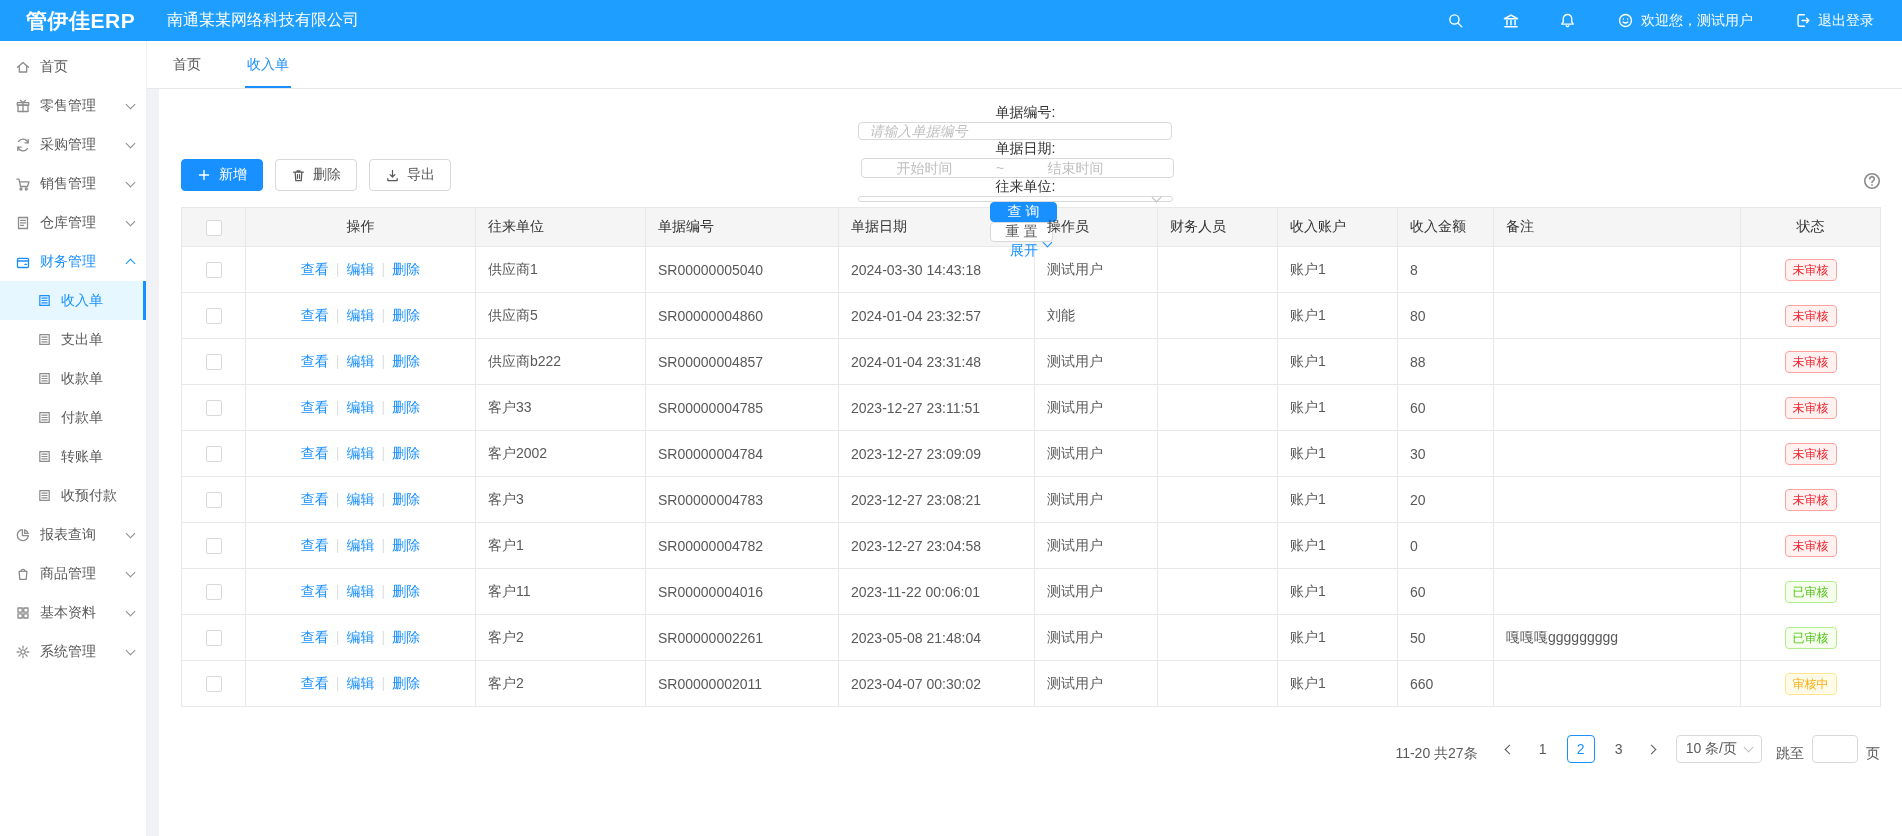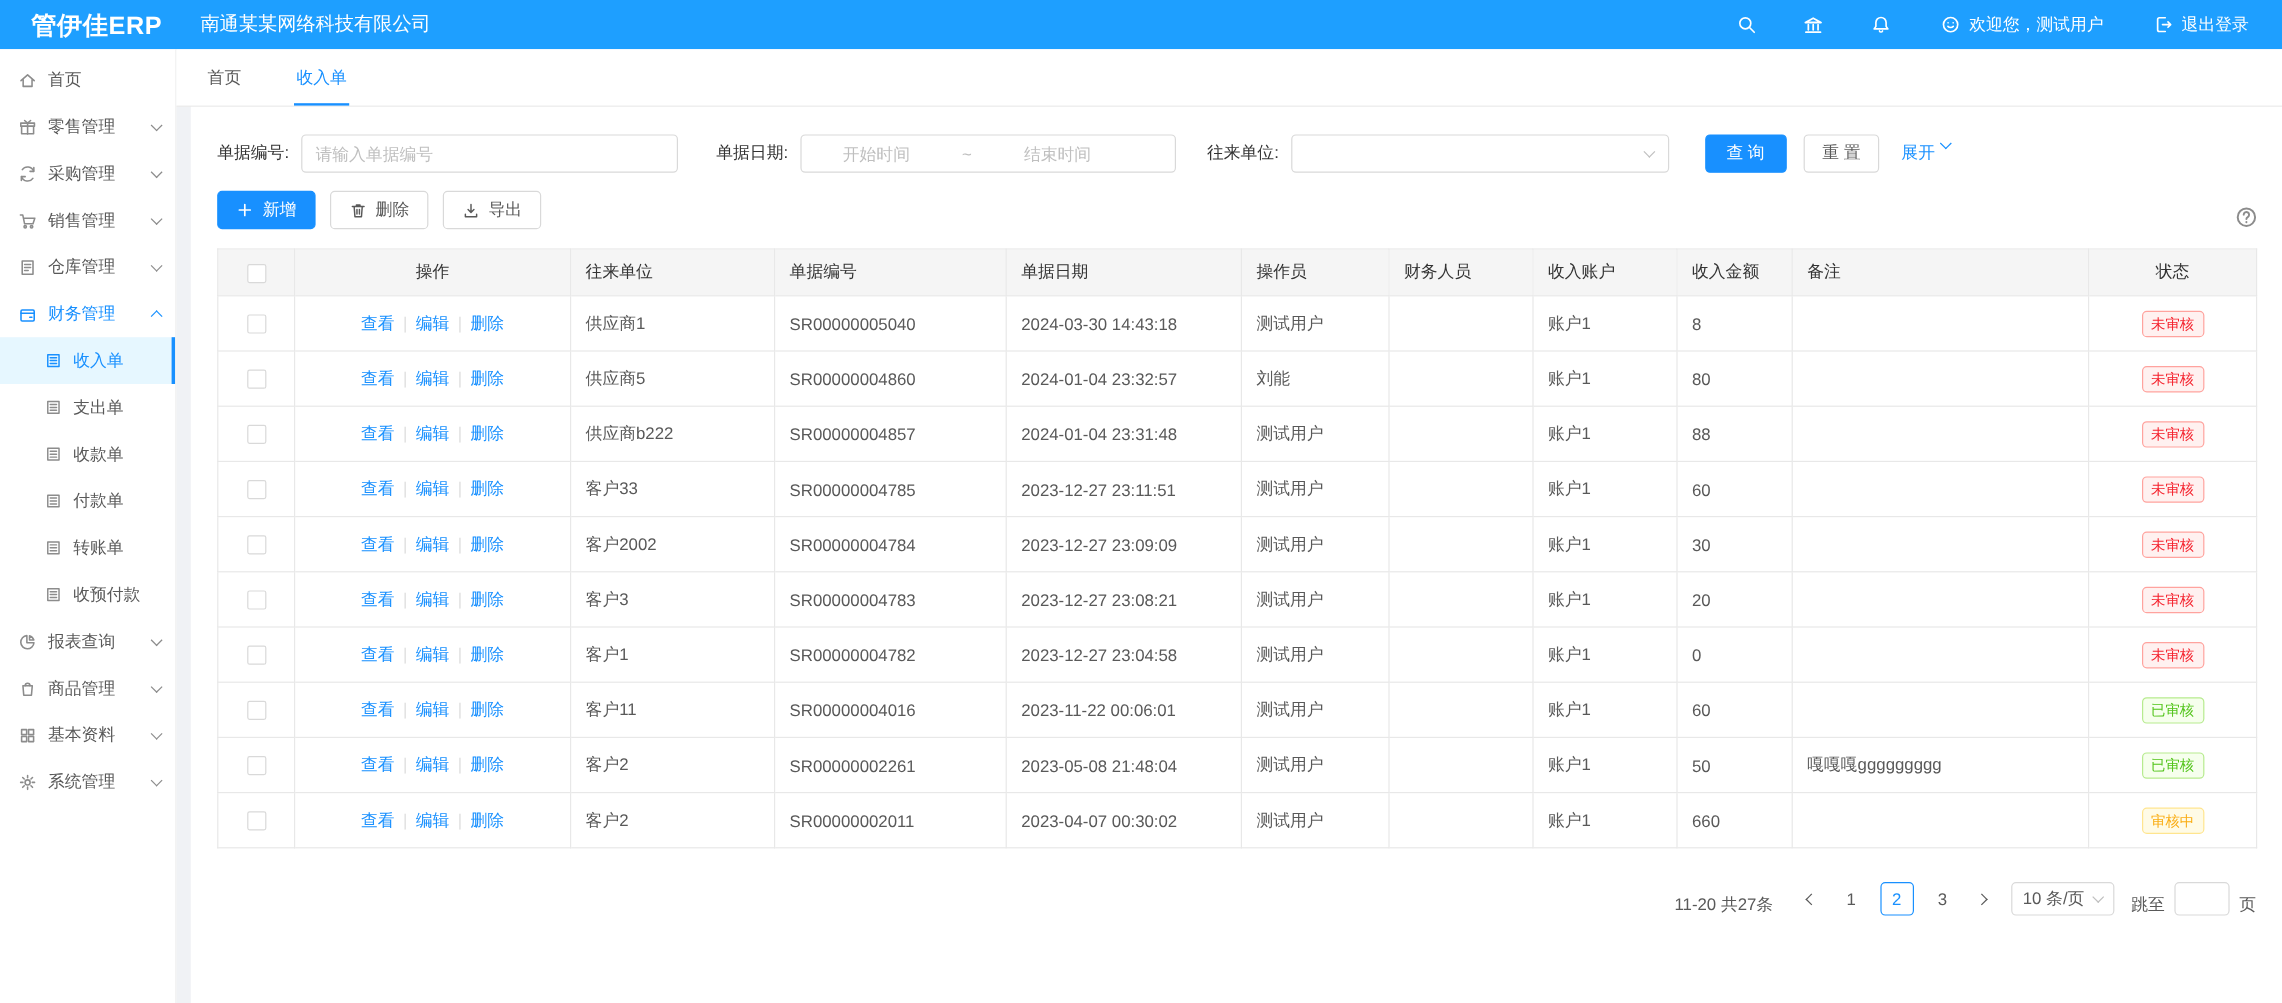--- a/index.html
+++ b/index.html
@@ -36,25 +36,25 @@
 
   .main{flex:1;display:flex;flex-direction:column;min-width:0;}
   .tabbar{flex:0 0 48px;background:#fff;border-bottom:1px solid #e8e8e8;display:flex;align-items:stretch;padding-left:24px;}
   .tab{display:flex;align-items:center;padding:0 2px;margin-right:42px;color:#595959;cursor:pointer;position:relative;font-size:14px;}
   .tab.active{color:var(--accent);}
   .tab.active::after{content:"";position:absolute;left:0;right:0;bottom:0;height:2px;background:var(--accent);}
 
   .card{flex:1;background:#fff;margin-left:12px;padding:0 22px;position:relative;overflow:hidden;}
 
   
-  .filters{display:flex;align-items:center;padding-top:15px;height:62px;}
+  .filters{display:flex;align-items:center;padding-top:15px;height:62px;flex-direction:column;}
   .f-label{color:#333;margin-right:10px;white-space:nowrap;}
   .inp{height:32px;border:1px solid #d9d9d9;border-radius:4px;background:#fff;font-size:14px;color:#595959;outline:none;}
   .inp::placeholder{color:#bfbfbf;}
-  .doc-input{width:314px;padding:0 11px;margin-right:32px;}
+  .doc-input{width:314px;padding:0 11px;margin-right:32px;font-style:italic;}
   .date-range{width:313px;height:32px;border:1px solid #d9d9d9;border-radius:4px;display:flex;align-items:center;margin-right:26px;background:#fff;}
   .date-range input{border:none;outline:none;width:125px;text-align:center;font-size:14px;color:#ef4444;background:transparent;}
   .date-range input::placeholder{color:#bfbfbf;}
   .date-sep{color:#bfbfbf;width:26px;text-align:center;flex:0 0 26px;}
   .select{width:315px;height:32px;border:1px solid #d9d9d9;border-radius:4px;display:flex;align-items:center;justify-content:flex-end;padding:0 12px;cursor:pointer;background:#fff;color:#595959;margin-right:30px;}
   .select .chev{color:#bfbfbf;}
   .btn{height:32px;border-radius:4px;font-size:14px;display:inline-flex;align-items:center;justify-content:center;cursor:pointer;border:1px solid #d9d9d9;background:#fff;color:#595959;padding:0 15px;white-space:nowrap;}
   .btn .bicon{width:15px;height:15px;margin-right:7px;display:flex;align-items:center;}
   .btn-primary{background:var(--accent);border-color:var(--accent);color:#fff;}
   .btn-search{margin-right:14px;padding:0 17px;}

